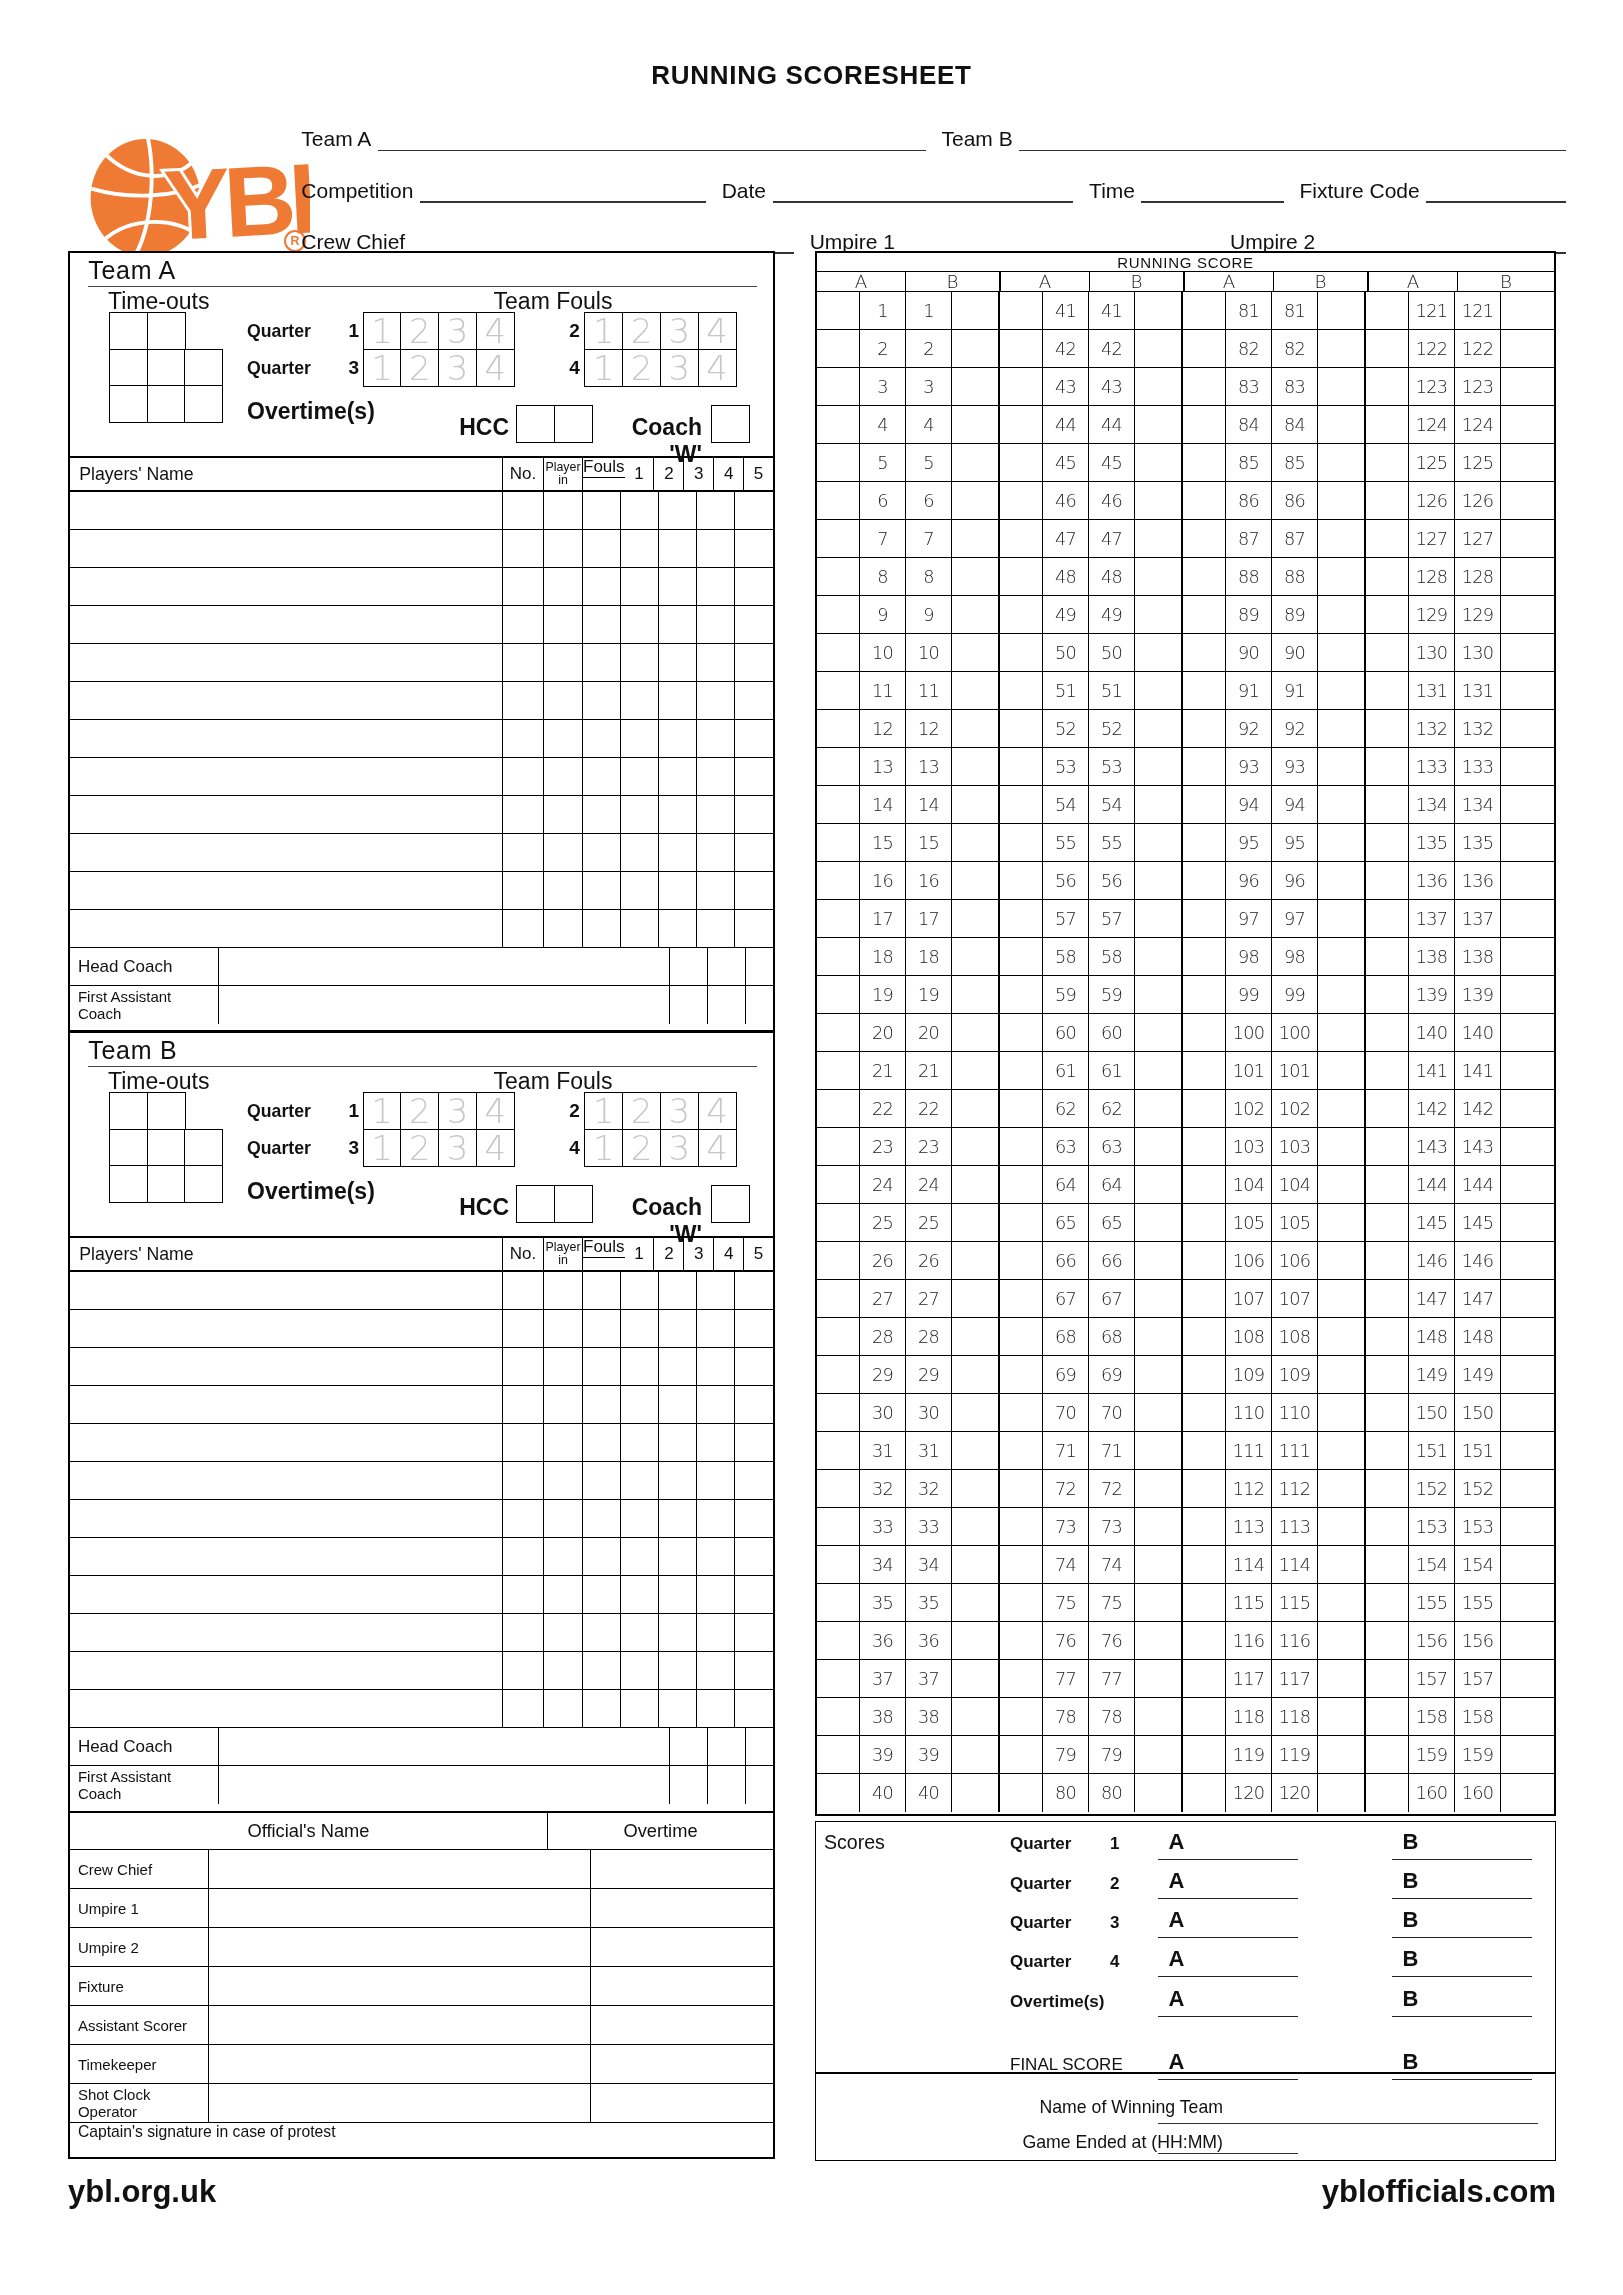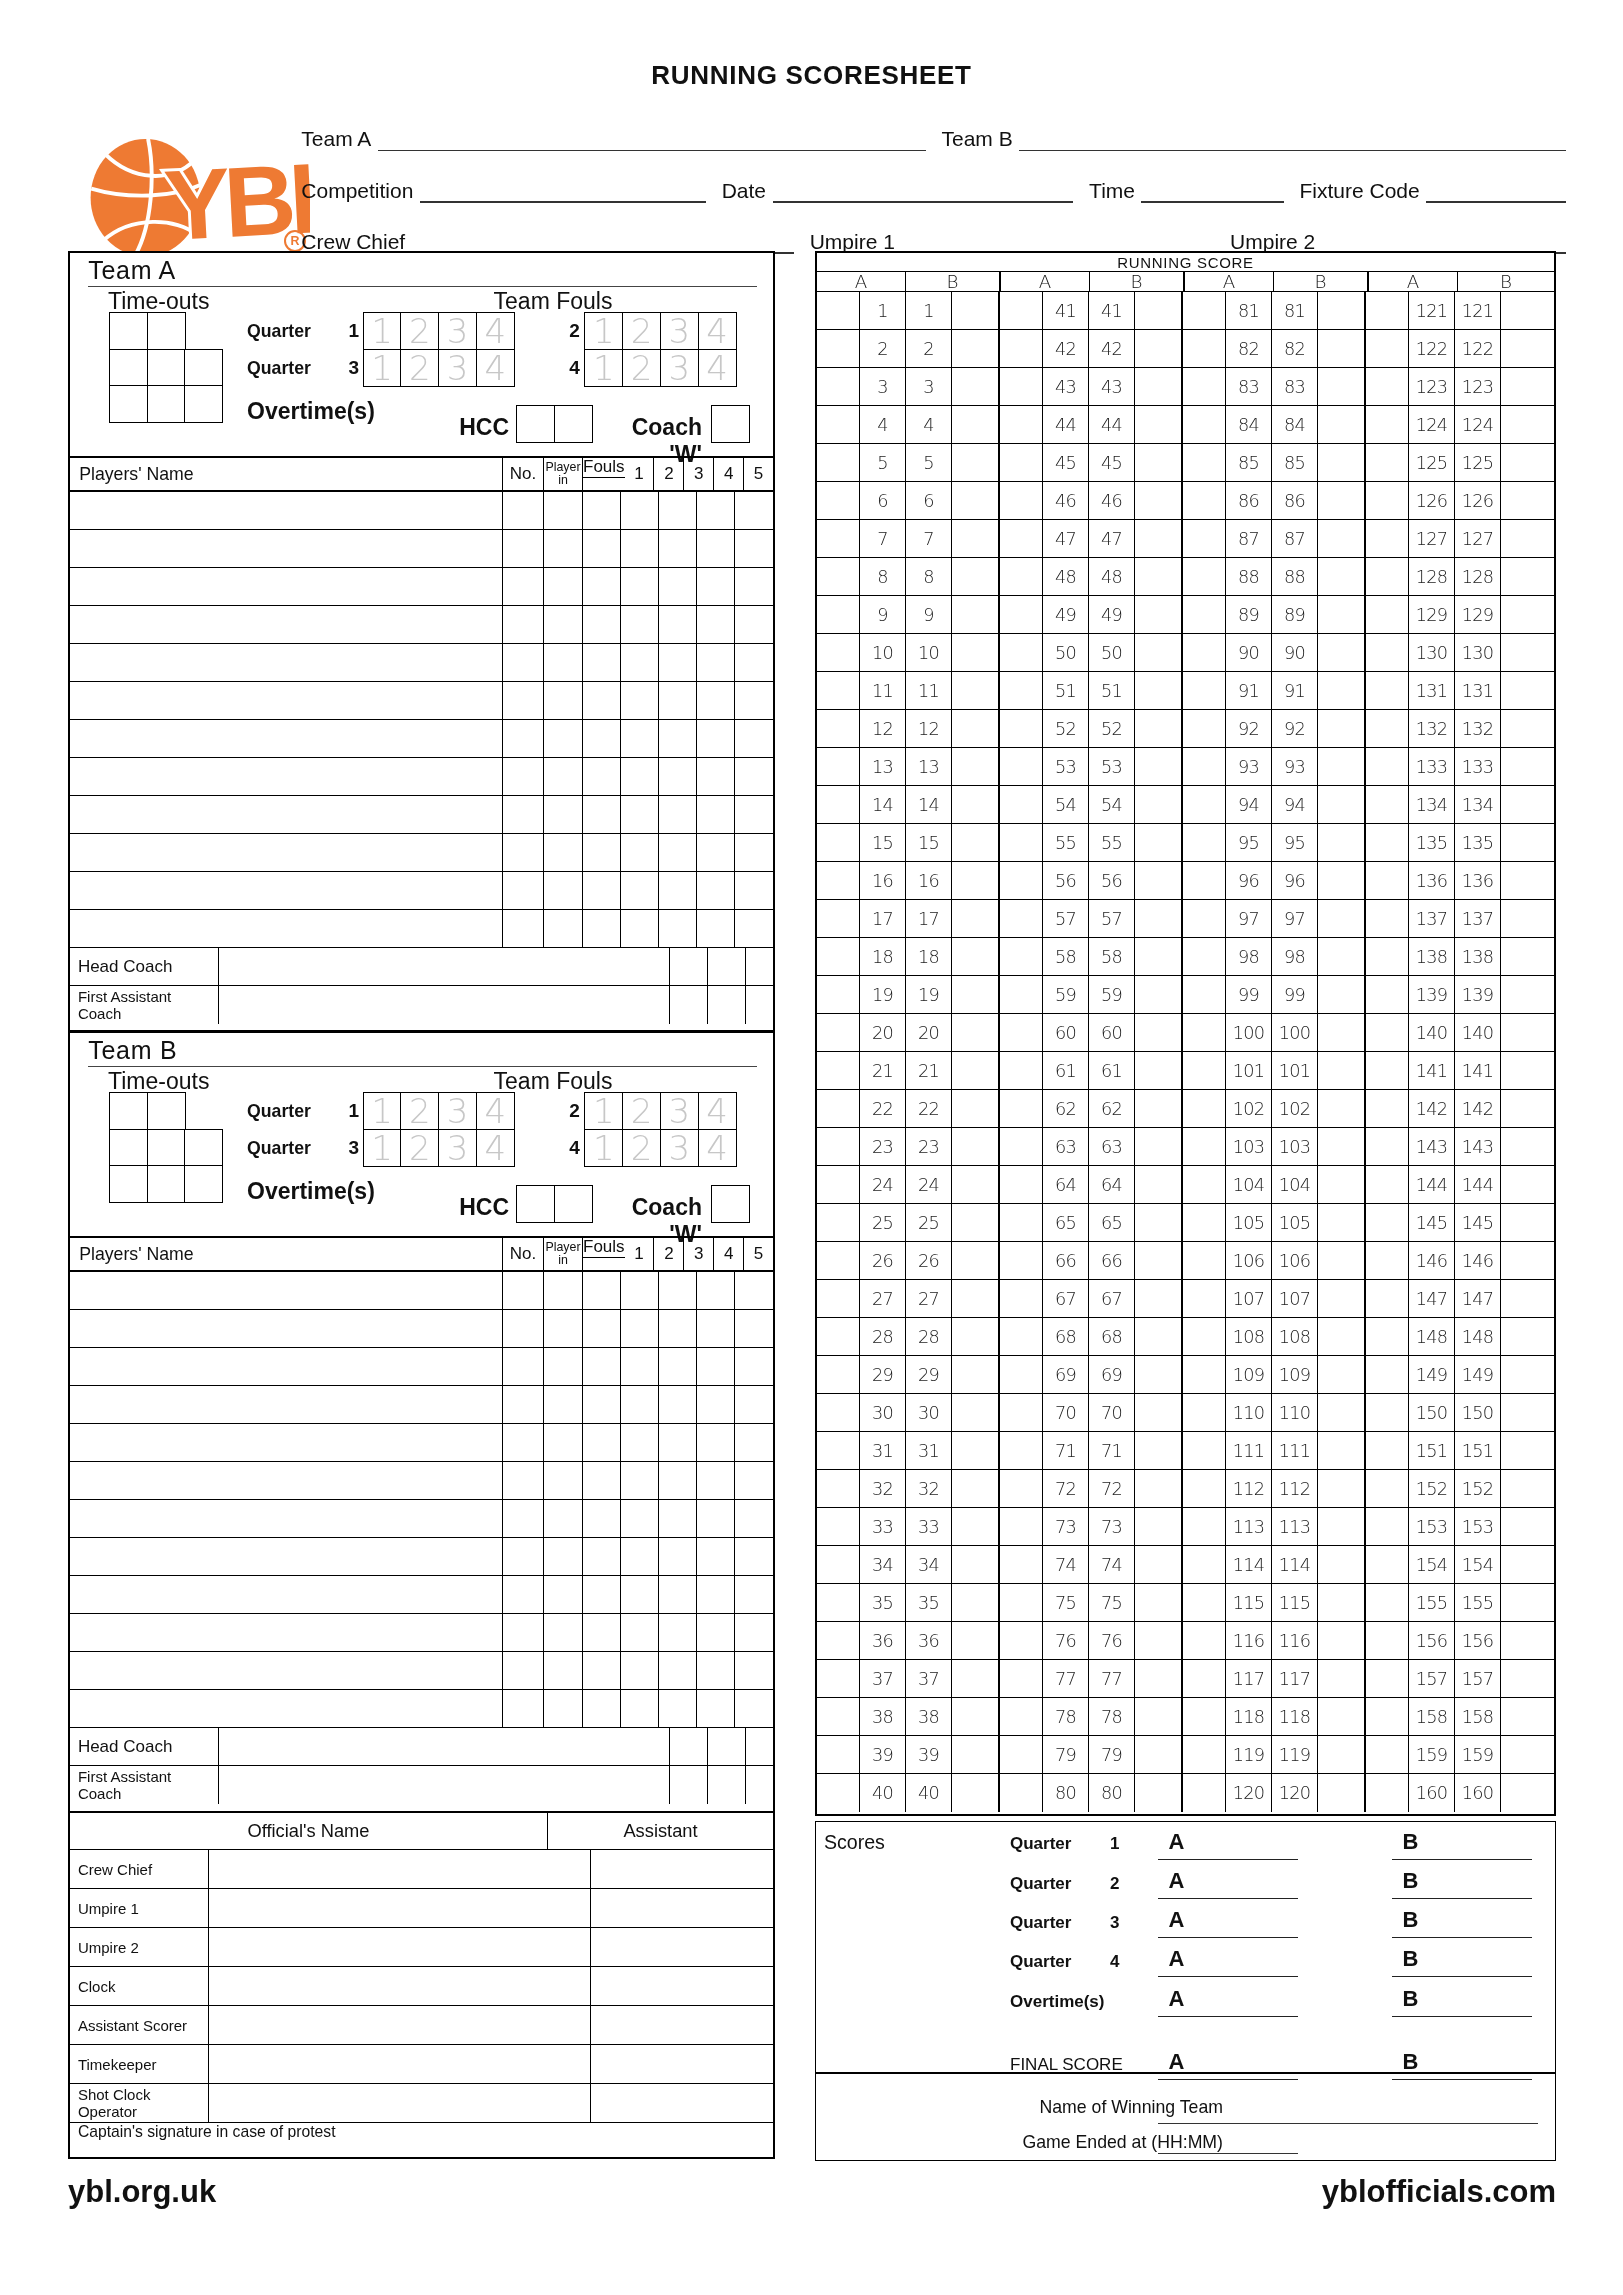--- a/index.html
+++ b/index.html
@@ -606,39 +606,39 @@
             <div class="pc cblank"></div>
             <div class="pc fc"></div>
             <div class="pc fc"></div>
             <div class="pc fc flex"></div>
           </div>
         </div>
       </section>
       <section class="panelbox" style="left: 68px; top: 1811px; width: 707px; height: 348px;">
         <div class="ohead">
           <div class="oh-name">Official's Name</div>
-          <div class="oh-sig">Assistant</div>
+          <div class="oh-sig">Overtime</div>
         </div>
         <div class="orow">
           <div class="oc-label">Crew Chief</div>
           <div class="oc-name"></div>
           <div class="oc-sig"></div>
         </div>
         <div class="orow">
           <div class="oc-label">Umpire 1</div>
           <div class="oc-name"></div>
           <div class="oc-sig"></div>
         </div>
         <div class="orow">
           <div class="oc-label">Umpire 2</div>
           <div class="oc-name"></div>
           <div class="oc-sig"></div>
         </div>
         <div class="orow">
-          <div class="oc-label">Clock</div>
+          <div class="oc-label">Fixture</div>
           <div class="oc-name"></div>
           <div class="oc-sig"></div>
         </div>
         <div class="orow">
           <div class="oc-label">Assistant Scorer</div>
           <div class="oc-name"></div>
           <div class="oc-sig"></div>
         </div>
         <div class="orow">
           <div class="oc-label">Timekeeper</div>

